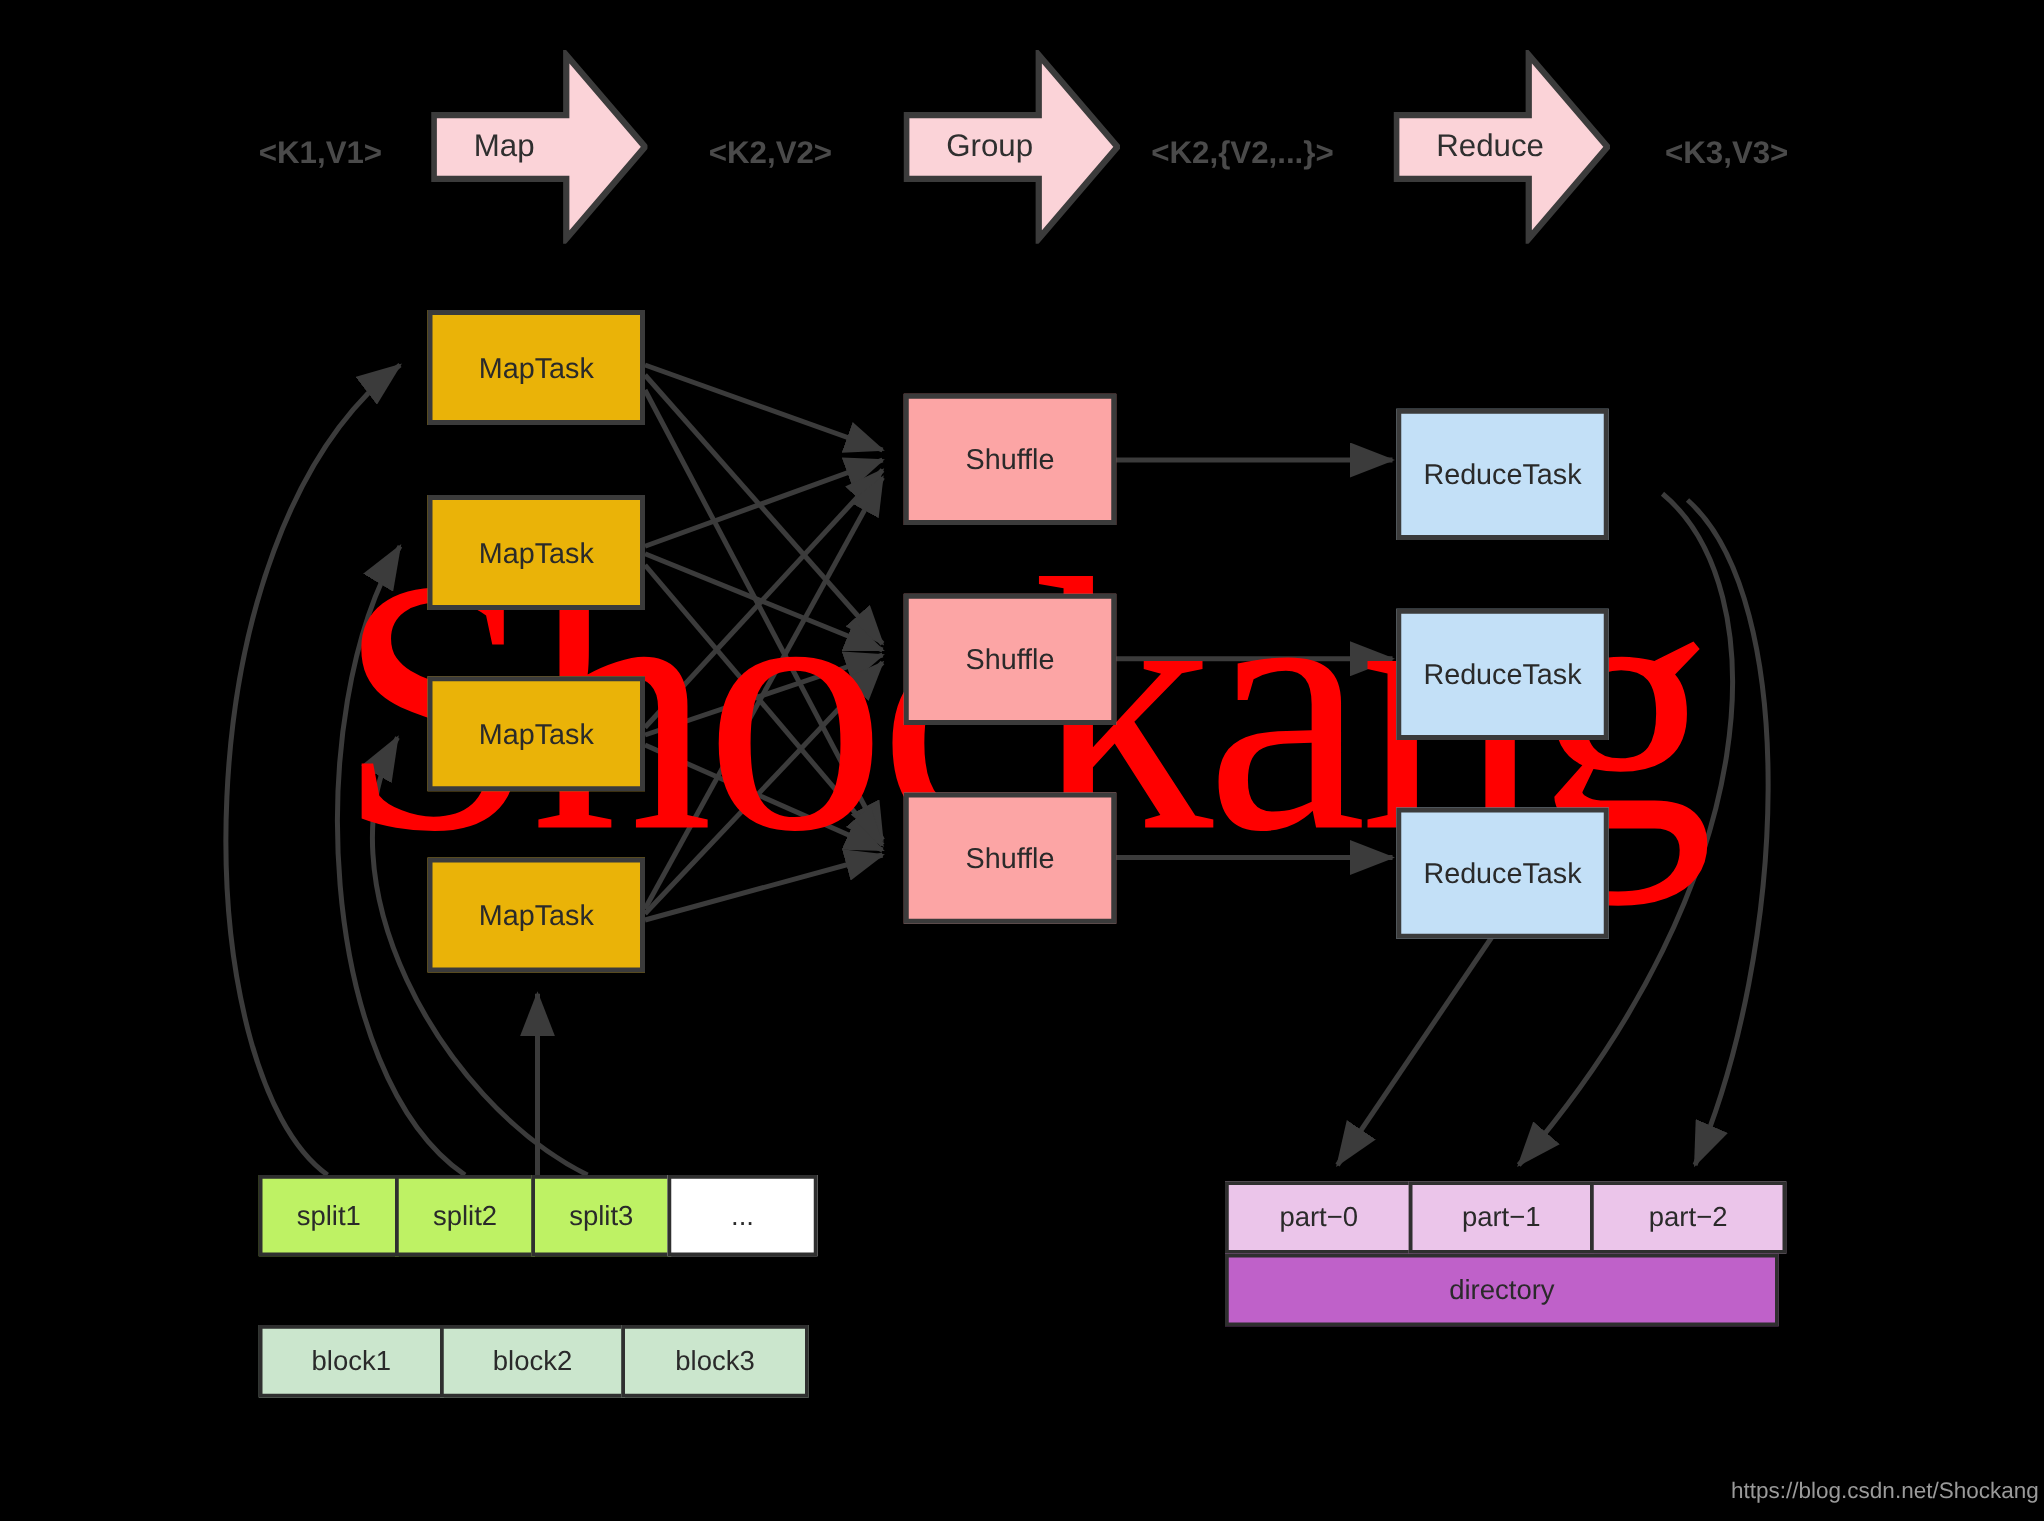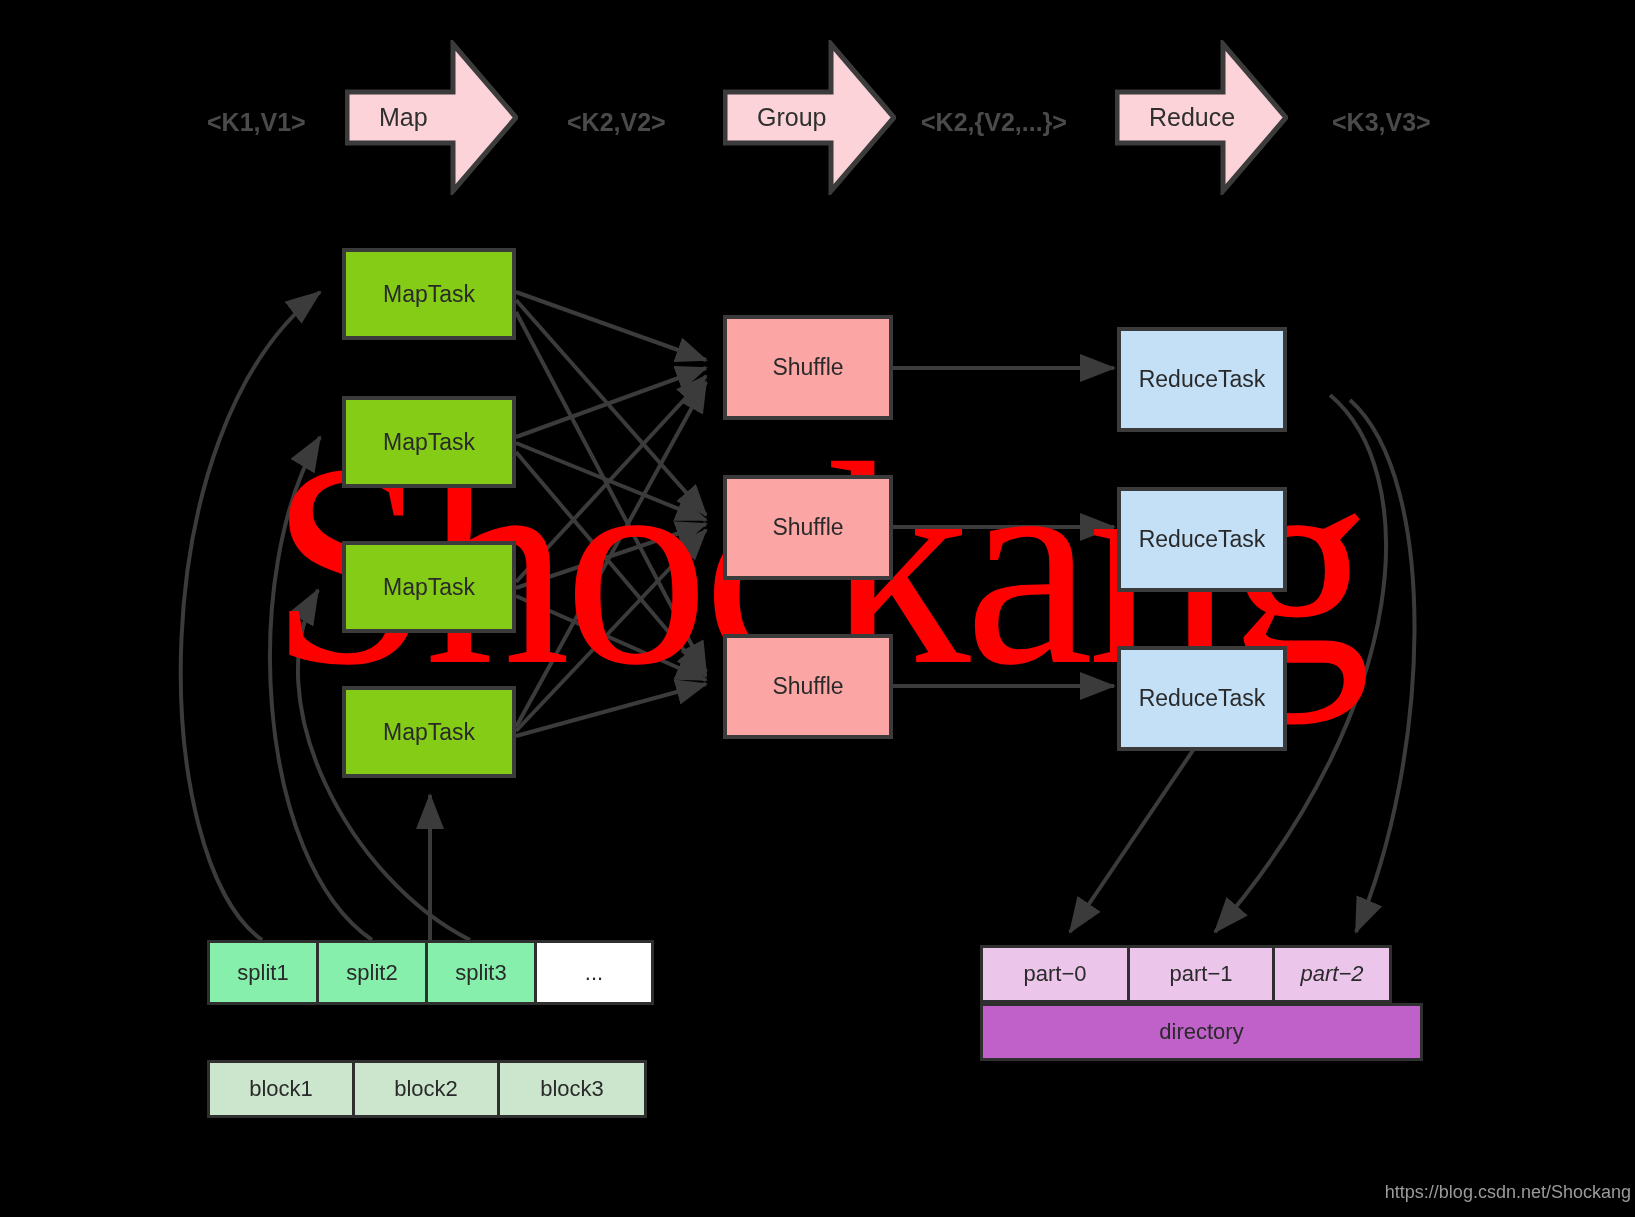--- a/index.html
+++ b/index.html
@@ -52,21 +52,21 @@
     box-sizing: border-box;
     border: 4px solid #3b3b3b;
     display: flex;
     align-items: center;
     justify-content: center;
     color: #2a2a2a;
     font-size: 23px;
     z-index: 8;
     white-space: nowrap;
   }
-  .maptask    { background: #84cc16; }
+  .maptask    { background: #eab308; }
   .shuffle    { background: #fca5a5; }
   .reducetask { background: #c3e0f7; margin-top: 12px; }
 
   
   .kv-label {
     position: absolute;
     color: #4a4a4a;
     font-size: 25px;
     font-weight: bold;
     white-space: nowrap;
@@ -99,21 +99,21 @@
     box-sizing: border-box;
     border: 3px solid #2f2f2f;
     display: flex;
     align-items: center;
     justify-content: center;
     font-size: 22px;
     color: #2a2a2a;
     white-space: nowrap;
   }
   .cell + .cell { margin-left: -3px; }
-  .split-cell  { background: #86efac; }
+  .split-cell  { background: #bef264; }
   .blank-cell  { background: #ffffff; }
   .file-cell   { background: #fbad43; }
   .block-cell  { background: #cbe6cd; }
   .part-cell   { background: #ebc5ea; }
   .dir-cell    { background: #bf61c9; }
 
   
   #source-url {
     position: absolute;
     right: 4px;
@@ -233,21 +233,21 @@
 
   <div class="strip" style="left:207px; top:1060px;align-items:flex-end;">
     <div class="cell block-cell" style="width:148px; height:58px;">block1</div>
     <div class="cell block-cell" style="width:148px; height:58px;">block2</div>
     <div class="cell block-cell" style="width:150px; height:58px;">block3</div>
   </div>
 
   <div class="strip" style="left:980px; top:945px;">
     <div class="cell part-cell" style="width:150px; height:58px;">part−0</div>
     <div class="cell part-cell" style="width:148px; height:58px;">part−1</div>
-    <div class="cell part-cell" style="width:120px; height:58px;font-style:italic;">part−2</div>
+    <div class="cell part-cell" style="width:157px; height:58px;">part−2</div>
   </div>
 
   <div class="strip" style="left:980px; top:1003px;">
     <div class="cell dir-cell" style="width:443px; height:58px;">directory</div>
   </div>
 
   <div id="source-url">https://blog.csdn.net/Shockang</div>
 
 </div>
 

